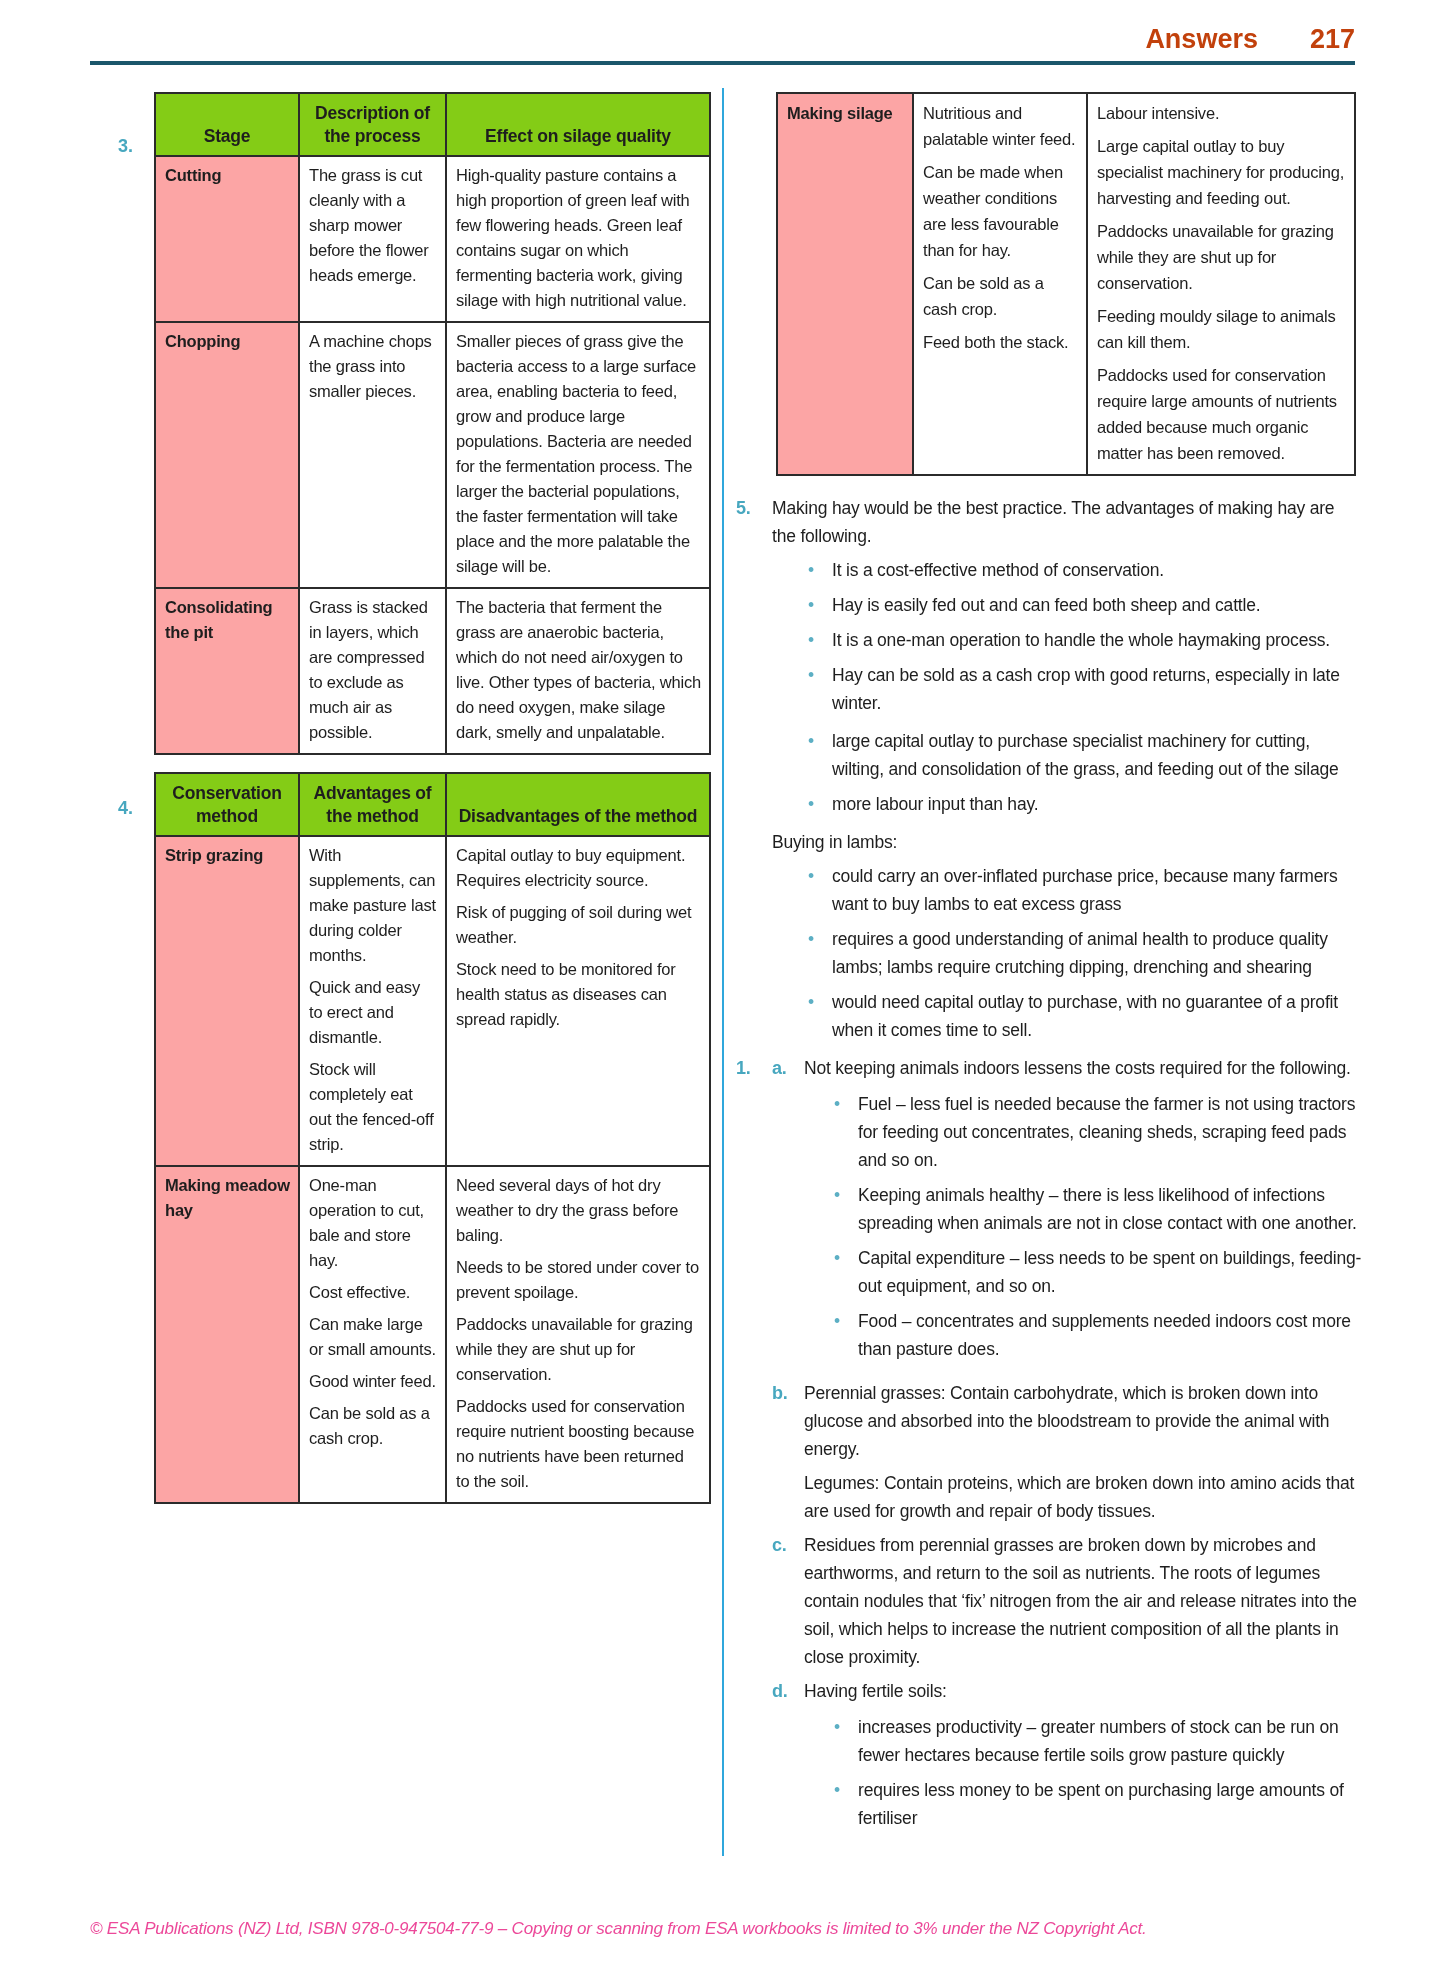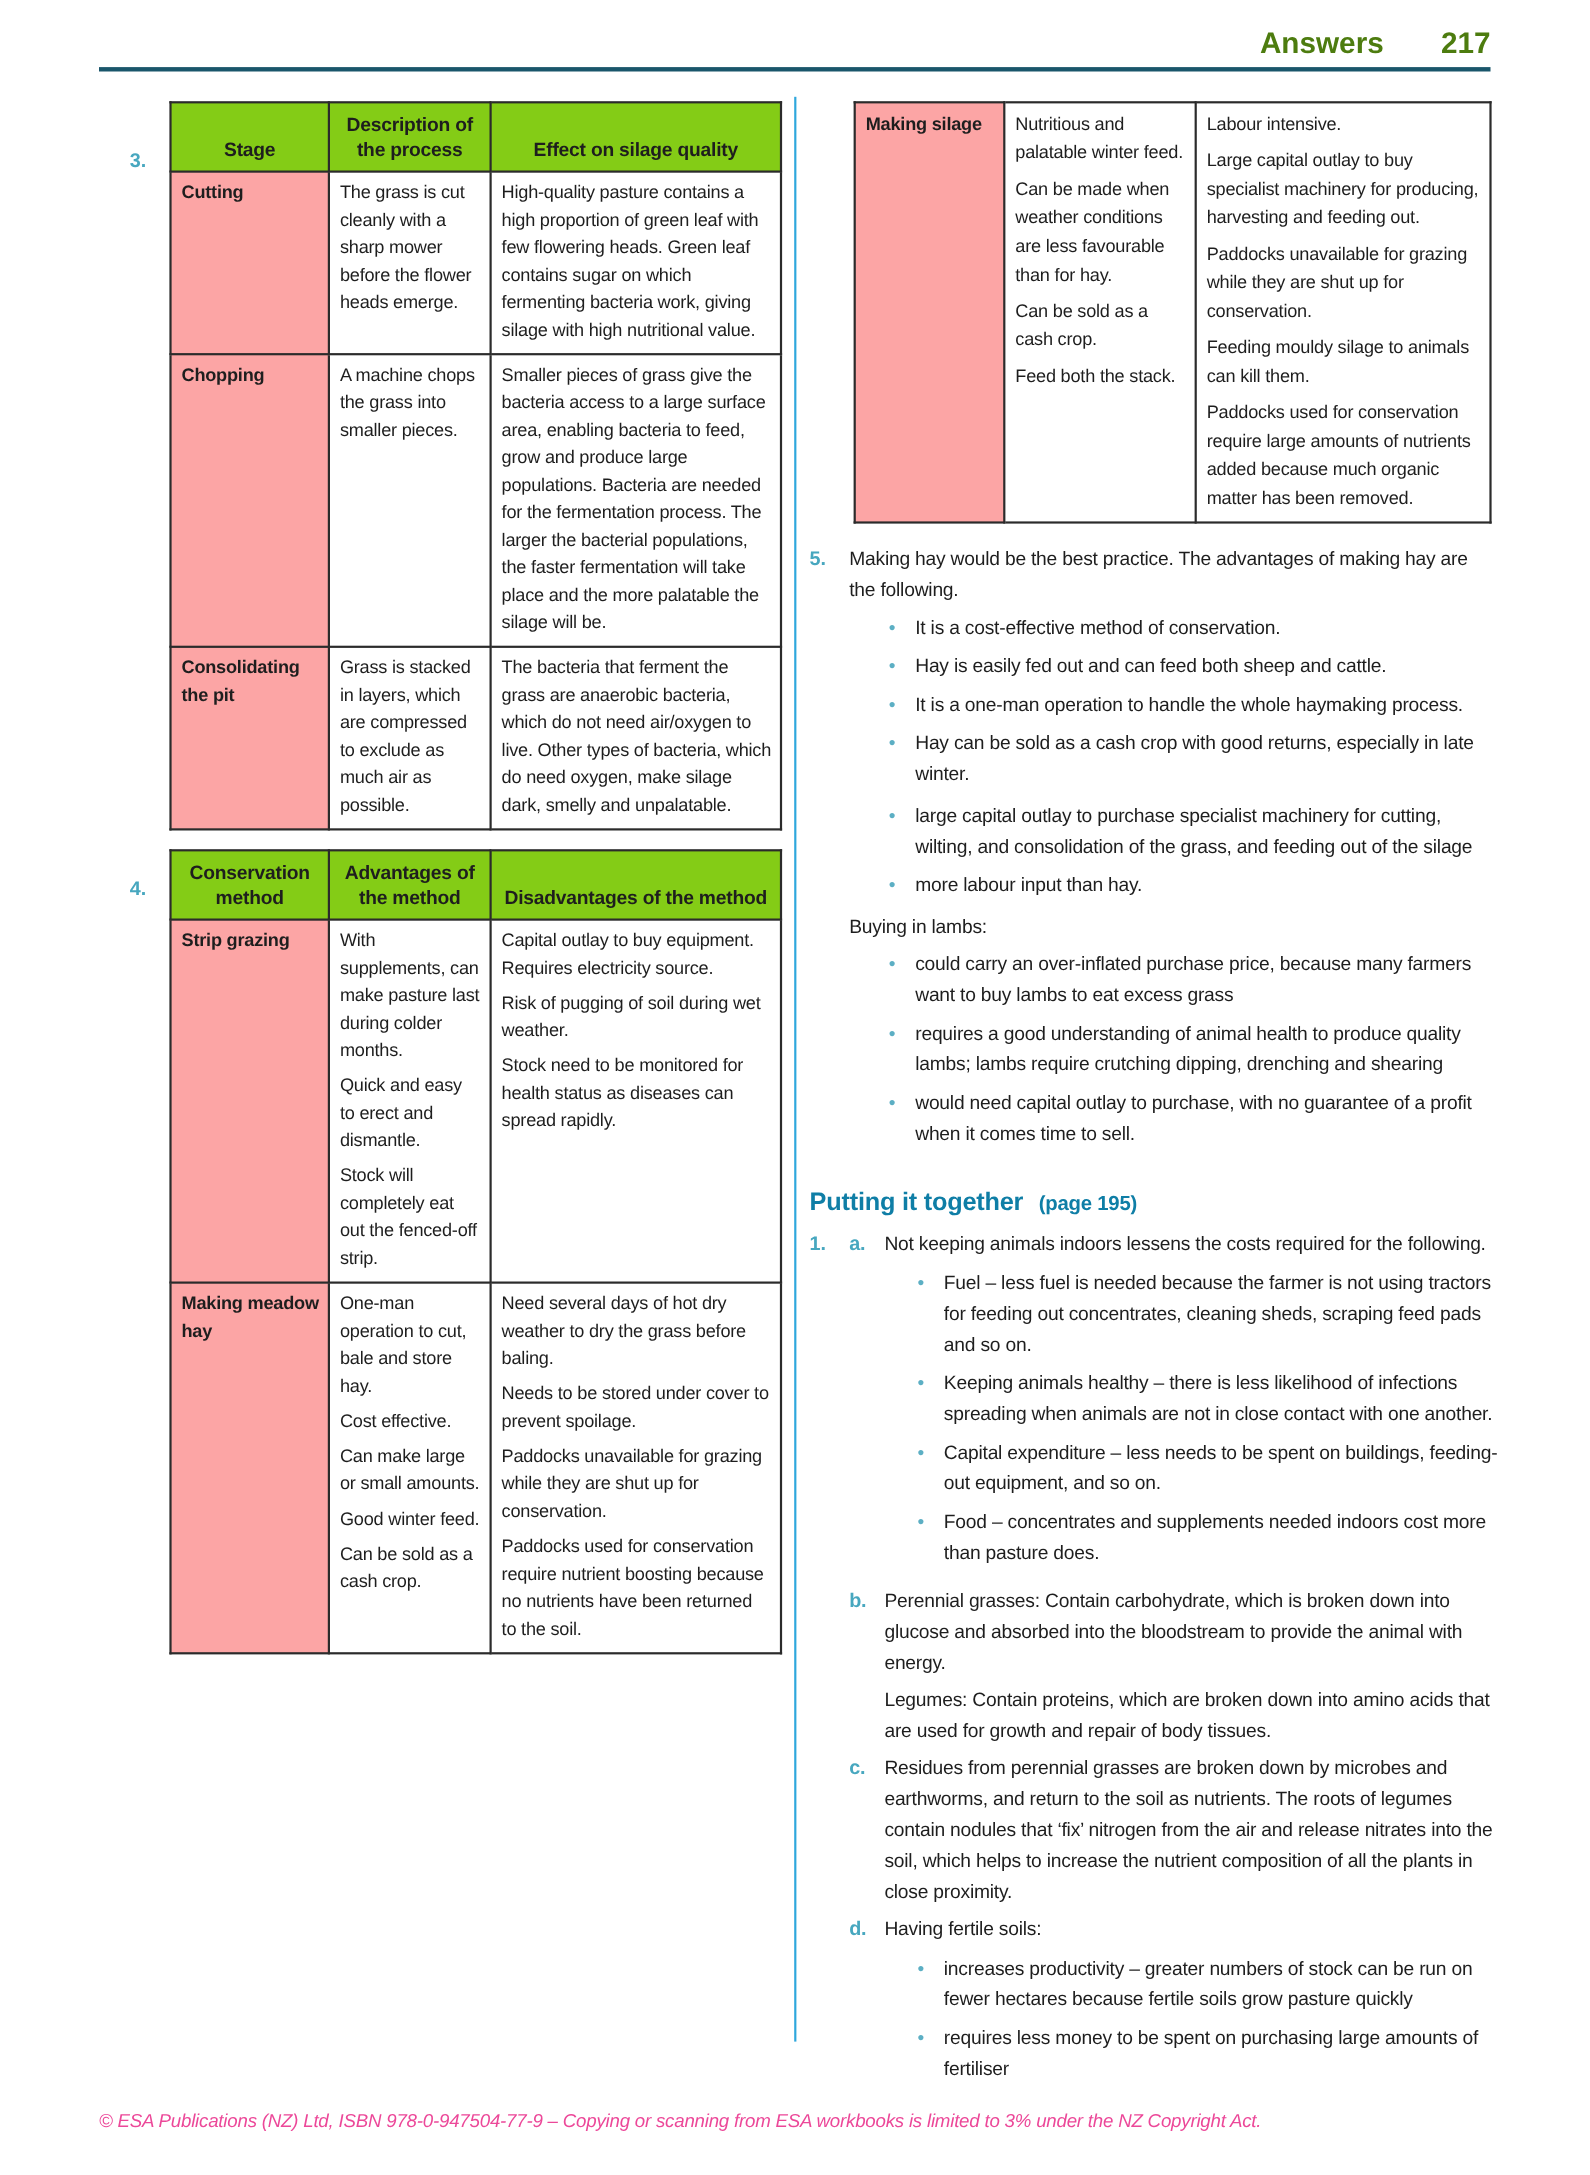--- a/index.html
+++ b/index.html
@@ -2,21 +2,21 @@
 <html><head>
 <meta charset="utf-8">
 <style>
   html,body { margin:0; padding:0; background:#ffffff; }
   .page {
     position:relative; width:1445px; height:1977px; background:#ffffff;
     font-family:"Liberation Sans", sans-serif; color:#1e1e1e; overflow:hidden;
   }
 
   
-  .page-header { position:absolute; top:24px; right:90px; color:#4d7c0f; font-weight:bold; }
+  .page-header { position:absolute; top:24px; right:90px; color:#c2410c; font-weight:bold; }
   .hdr-title { font-size:27px; margin-right:52px; }
   .hdr-page  { font-size:27px; }
   .header-rule { position:absolute; top:61px; left:90px; width:1265px; height:4px; background:#1a566b; }
 
   
   .col-divider { position:absolute; left:722px; top:88px; width:2px; height:1768px; background:#2fa7dc; }
 
   
   .col-left  { position:absolute; left:118px; top:92px; width:592px; }
   .col-right { position:absolute; left:736px; top:92px; width:626px; font-size:17.5px; line-height:28px; letter-spacing:-0.2px; }
@@ -228,23 +228,20 @@
         </ul>
         <p class="para">Buying in lambs:</p>
         <ul class="bullets">
           <li>could carry an over-inflated purchase price, because many farmers want to buy lambs to eat excess grass</li>
           <li>requires a good understanding of animal health to produce quality lambs; lambs require crutching dipping, drenching and shearing</li>
           <li>would need capital outlay to purchase, with no guarantee of a profit when it comes time to sell.</li>
         </ul>
       </div>
     </div>
 
-    <h2 class="section-heading">
-      <span>Putting it together</span><span class="pageref">(page 195)</span>
-    </h2>
 
     <div class="qrow q1">
       <span class="qnum">1.</span>
       <div class="qbody">
 
         <div class="letter-row">
           <span class="qletter">a.</span>
           <div class="letter-body">
             <p>Not keeping animals indoors lessens the costs required for the following.</p>
             <ul class="bullets sub">

